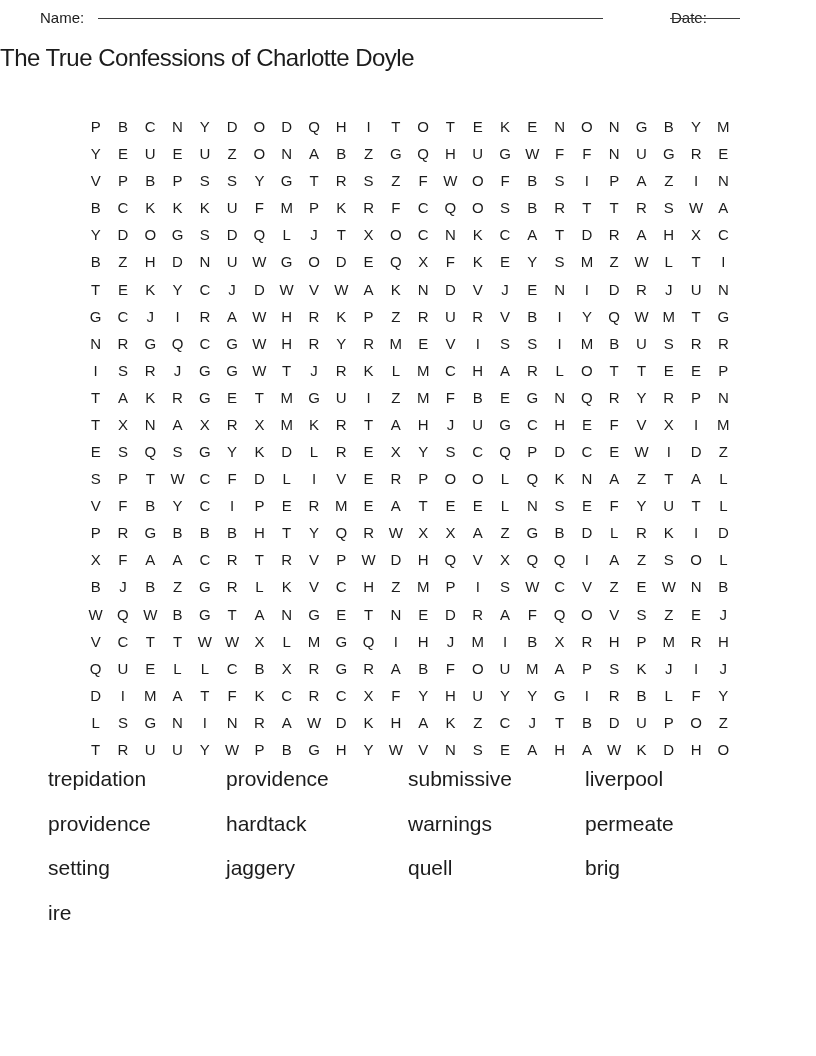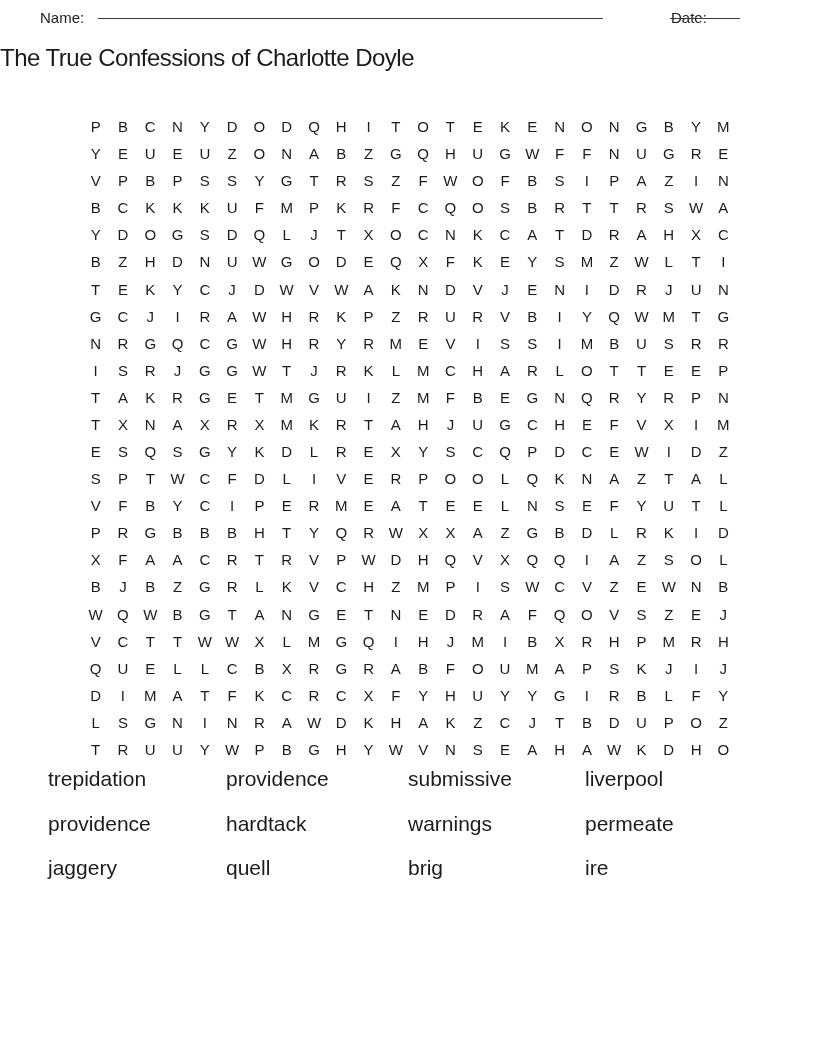--- a/index.html
+++ b/index.html
@@ -654,19 +654,20 @@
 
   <div class="words" id="word-list">
       <span class="word">trepidation</span>
       <span class="word">providence</span>
       <span class="word">submissive</span>
       <span class="word">liverpool</span>
       <span class="word">providence</span>
       <span class="word">hardtack</span>
       <span class="word">warnings</span>
       <span class="word">permeate</span>
+      <span class="word">setting</span>
       <span class="word">jaggery</span>
       <span class="word">quell</span>
       <span class="word">brig</span>
       <span class="word">ire</span>
     </div>
 
 </div>
 
 </body></html>

